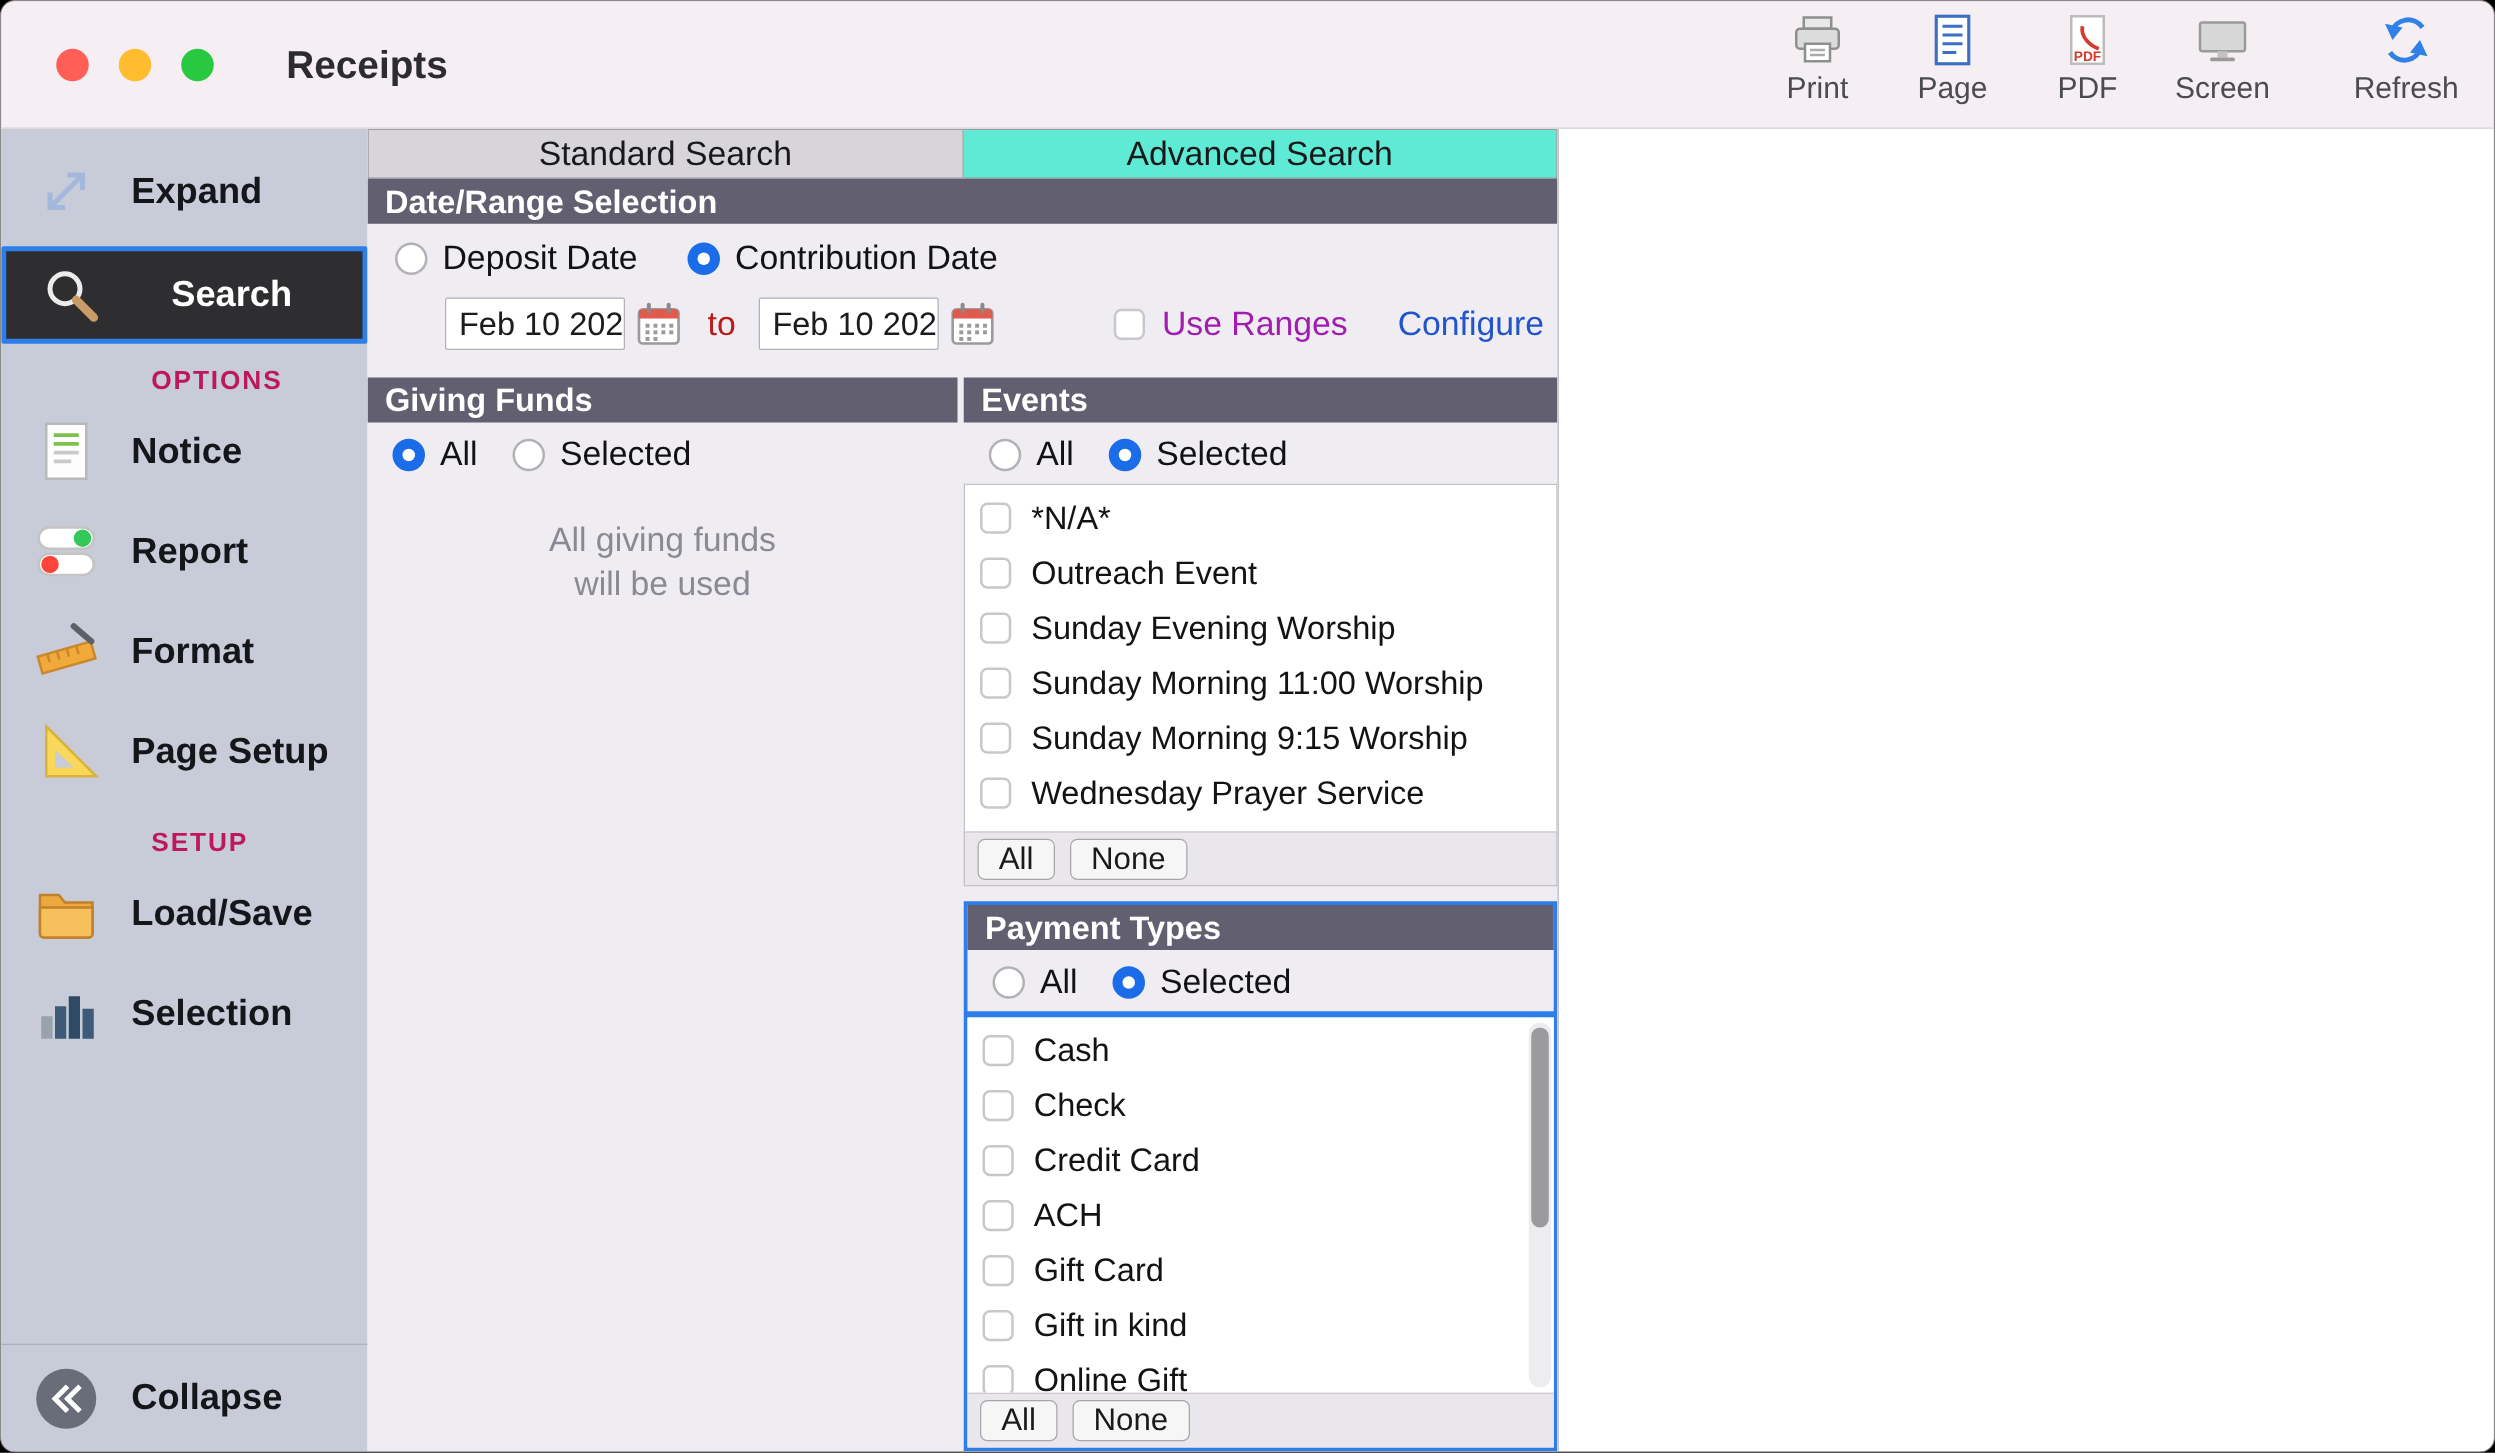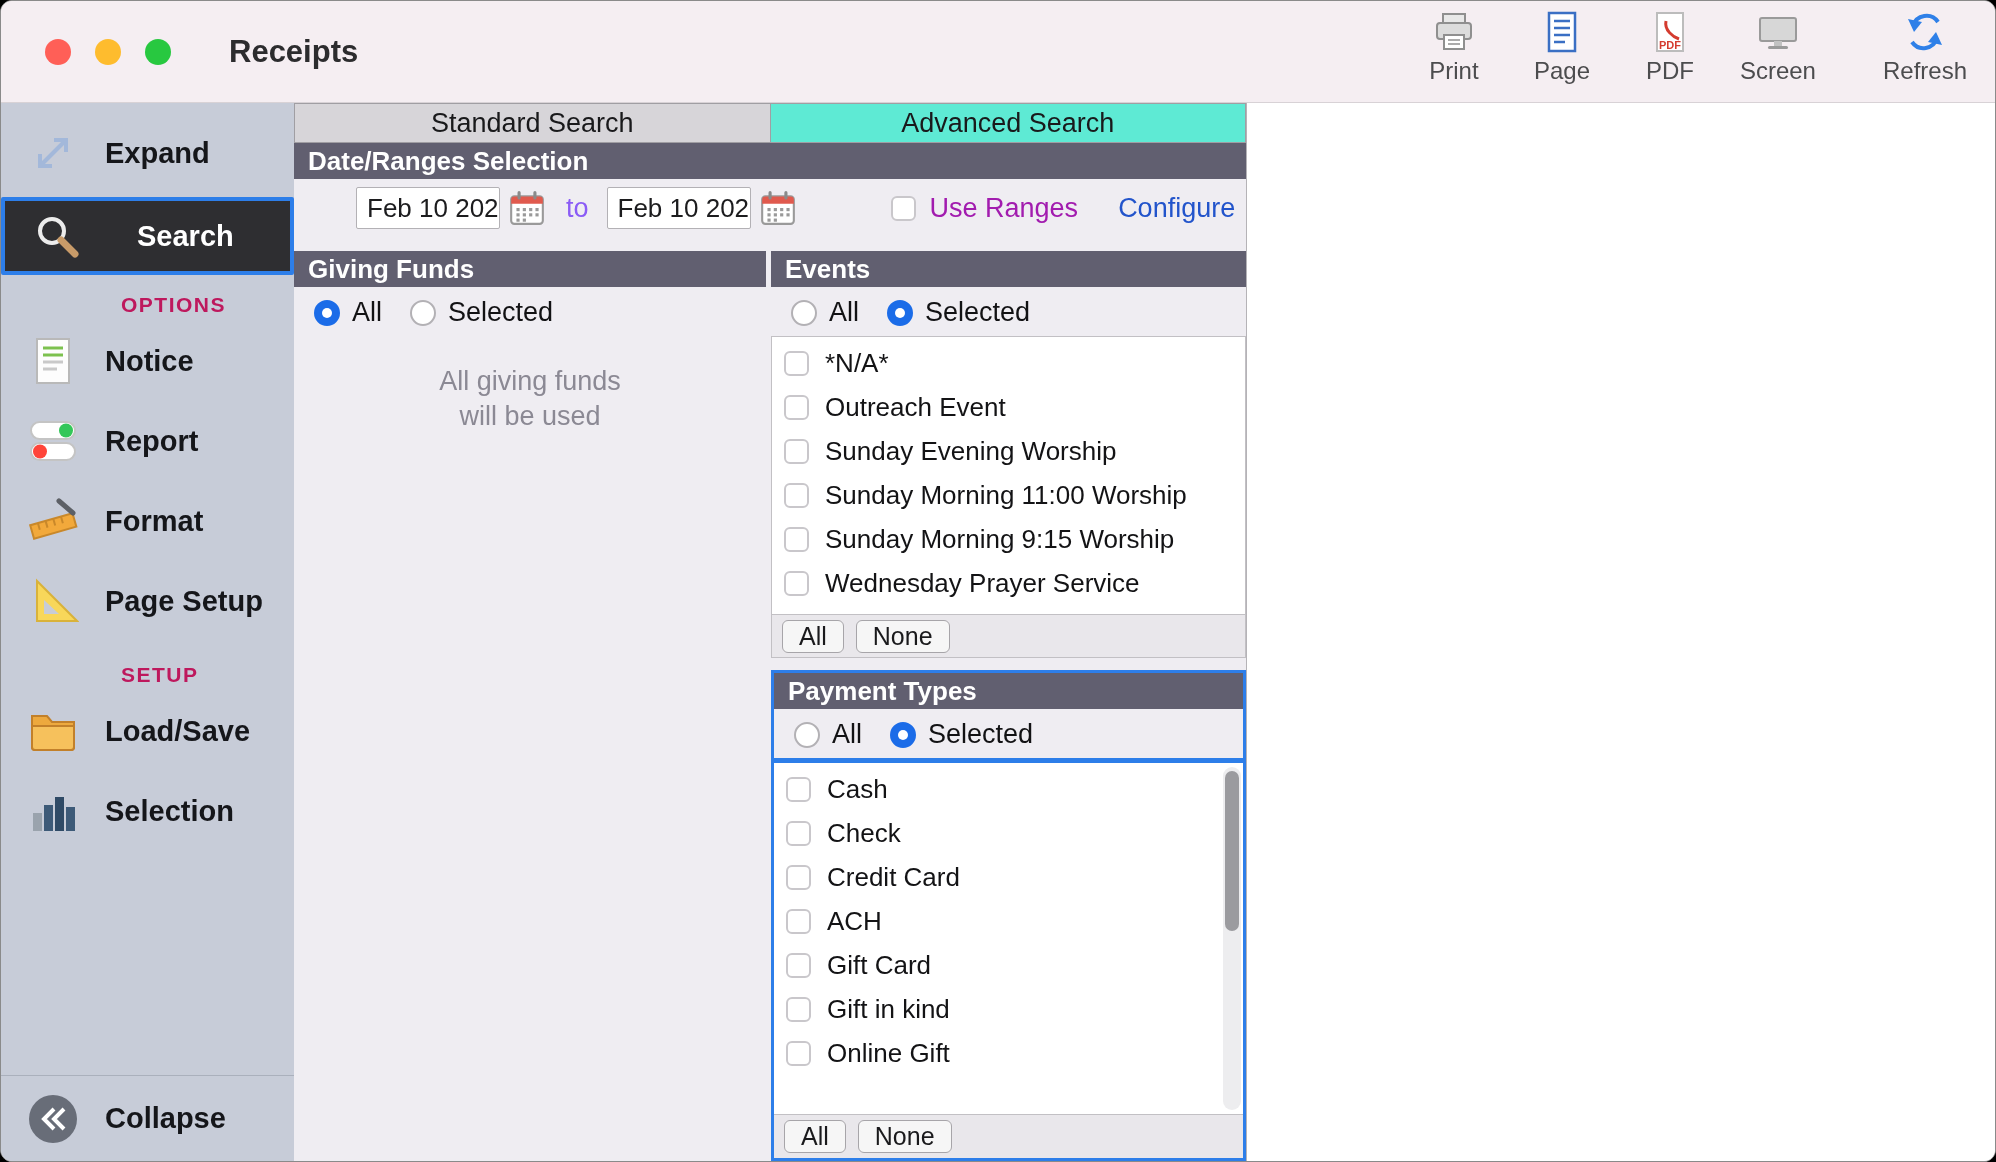--- a/index.html
+++ b/index.html
@@ -45,21 +45,21 @@
   .date-section { padding-bottom:14px; }
   .radio-row { display:flex; align-items:center; gap:40px; padding:12px 0 8px 22px; }
   .radio { display:flex; align-items:center; gap:12px; }
   .rb { width:26px; height:26px; border-radius:50%; background:#fff; border:2px solid #b3b1b5; flex:0 0 26px; position:relative; }
   .rb.on { background:#1b6ce8; border-color:#1b6ce8; }
   .rb.on::after { content:""; position:absolute; width:10px; height:10px; background:#fff; border-radius:50%; top:50%; left:50%; transform:translate(-50%,-50%); }
   .rlbl { font-size:27px; color:#121214; }
   .date-row { display:flex; align-items:center; padding-left:62px; margin-top:4px; height:50px; }
   .date-input { width:144px; height:42px; border:1px solid #b3b1b5; border-radius:2px; background:#fff; font-family:inherit; font-size:26px; color:#1c1c1e; padding-left:10px; }
   .cal-btn { width:42px; height:42px; display:flex; align-items:center; justify-content:center; margin-left:6px; cursor:default; }
-  .to-label { font-size:27px; color:#8b5cf6; margin:0 18px; }
+  .to-label { font-size:27px; color:#b91c1c; margin:0 18px; }
   .check { display:flex; align-items:center; gap:14px; margin-left:92px; }
   .cb { width:25px; height:25px; border:2px solid #c9c7cb; border-radius:6px; background:#fff; flex:0 0 25px; }
   .clbl { font-size:27px; color:#a21caf; }
   .link { font-size:27px; color:#2254cb; margin-left:40px; cursor:default; }
 
   .cols { flex:1; display:flex; gap:5px; margin-top:4px; min-height:0; }
   .col-left { width:472px; flex:0 0 472px; }
   .note { margin-top:28px; text-align:center; color:#8b8994; font-size:27px; line-height:1.3; }
   .col-right { flex:1; display:flex; flex-direction:column; min-height:0; }
   .radio-row.tight { gap:28px; padding:10px 0 8px 20px; }
@@ -267,23 +267,33 @@
       </div>
     </aside>
 
     <main class="content">
 
       <div class="tabbar">
         <div class="tab standard">Standard Search</div>
         <div class="tab advanced">Advanced Search</div>
       </div>
 
-      <div class="sec-header">Date/Ranges Selection</div>
+      <div class="sec-header">Date/Range Selection</div>
 
       <div class="date-section">
+        <div class="radio-row">
+          <div class="radio">
+            <span class="rb"></span>
+            <span class="rlbl">Deposit Date</span>
+          </div>
+          <div class="radio">
+            <span class="rb on"></span>
+            <span class="rlbl">Contribution Date</span>
+          </div>
+        </div>
         <div class="date-row">
           <input class="date-input" type="text" readonly="" value="Feb 10 2025" style="">
           <span class="cal-btn">
             <svg width="38" height="38" viewBox="0 0 36 36">
               <rect x="3" y="7" width="30" height="26" rx="3" fill="#ffffff" stroke="#9a9a9a" stroke-width="2"></rect>
               <path d="M3 10 a3 3 0 0 1 3-3 h24 a3 3 0 0 1 3 3 v4 h-30 Z" fill="#e05a4e"></path>
               <rect x="9" y="2" width="3" height="8" rx="1.5" fill="#8a8a8a"></rect>
               <rect x="24" y="2" width="3" height="8" rx="1.5" fill="#8a8a8a"></rect>
               <g fill="#9a9a9a">
                 <rect x="8" y="18" width="3" height="3"></rect>

